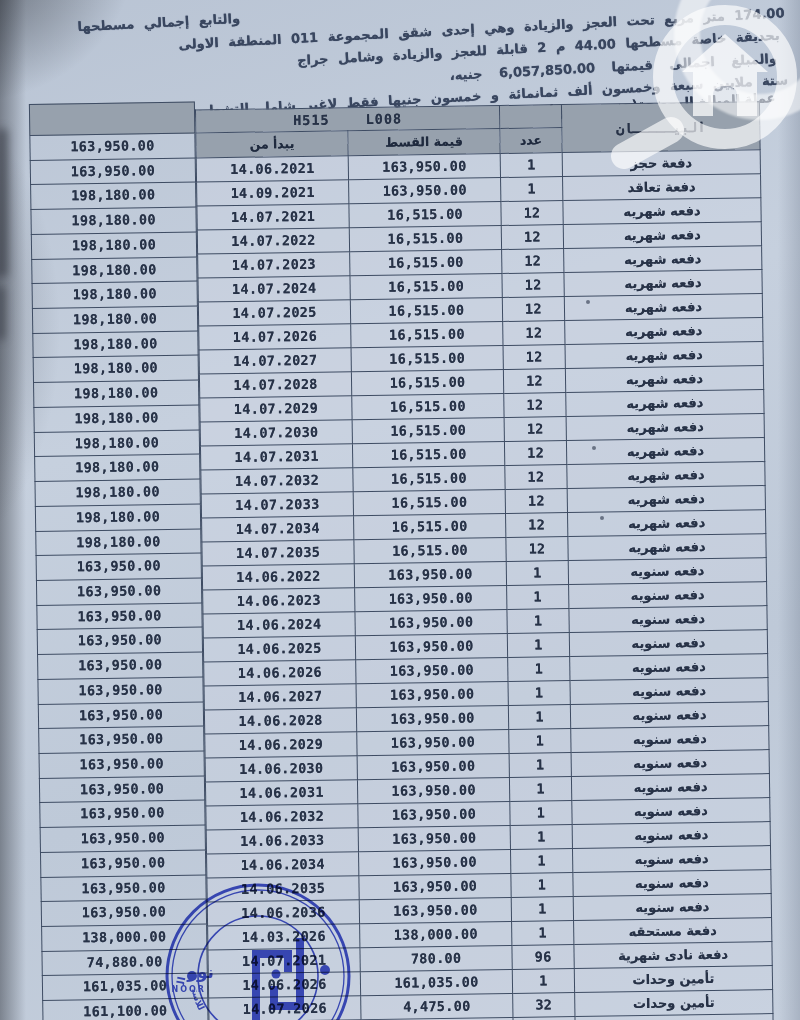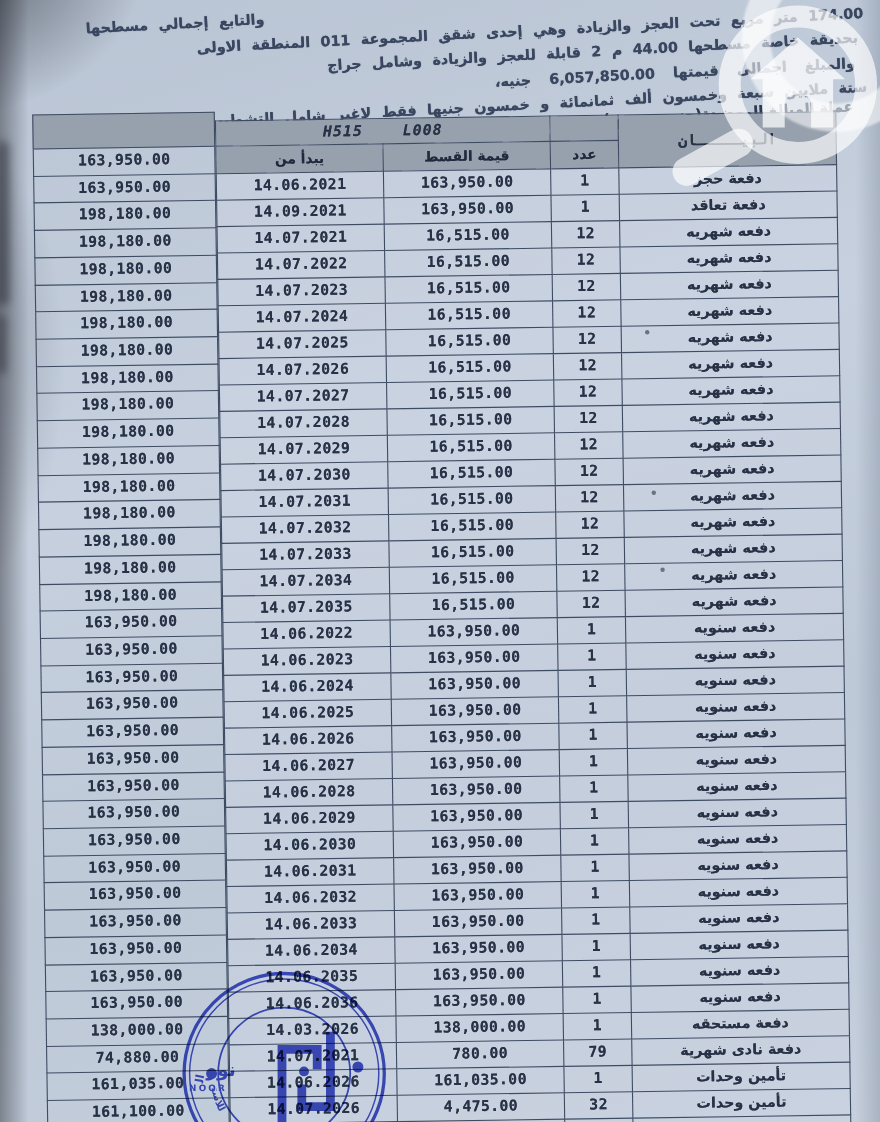--- a/index.html
+++ b/index.html
@@ -62,21 +62,21 @@
     font-family:"DejaVu Sans Mono","Liberation Mono",monospace; letter-spacing:.3px;}
   table.main tbody td.ar{
     font-family:"DejaVu Sans",sans-serif; direction:rtl; letter-spacing:0;
     font-size:13px;
   }
   tr.codes-row th{height:22px; line-height:22px; background:#97a1ad;
     font-family:"DejaVu Sans Mono","Liberation Mono",monospace; letter-spacing:1px;}
   tr.labels-row th{height:24px; line-height:24px; background:#97a1ad;
     direction:rtl; font-size:12.5px; color:#1f2a3e;}
   th.desc-head{background:#97a1ad; direction:rtl; font-size:13px; color:#1f2a3e;}
-  .codes-cell span{display:inline-block; margin:0 18px;font-style:italic;}
+  .codes-cell span{display:inline-block; margin:0 18px;}
   
   .right-col{width:166px; margin-top:-8px; direction:ltr;}
   .rc-head{height:30px; background:#97a1ad; border:1.7px solid #3e4c63;}
   .rc-cell{
     height:23.72px; border:1.7px solid #3e4c63; border-top:none;
     text-align:center; line-height:23.7px; overflow:hidden;
     font-family:"DejaVu Sans Mono","Liberation Mono",monospace;
     font-size:13.5px; font-weight:bold; color:#273247; letter-spacing:.3px;
     text-shadow:0 0 .6px rgba(39,50,71,.75);
   }
@@ -333,21 +333,21 @@
           </tr>
           <tr>
             <td>14.03.2026</td>
             <td>138,000.00</td>
             <td>1</td>
             <td class="ar">دفعة مستحقه</td>
           </tr>
           <tr>
             <td>14.07.2021</td>
             <td>780.00</td>
-            <td>79</td>
+            <td>96</td>
             <td class="ar">دفعة نادى شهرية</td>
           </tr>
           <tr>
             <td>14.06.2026</td>
             <td>161,035.00</td>
             <td>1</td>
             <td class="ar">تأمين وحدات</td>
           </tr>
           <tr>
             <td>14.07.2026</td>

